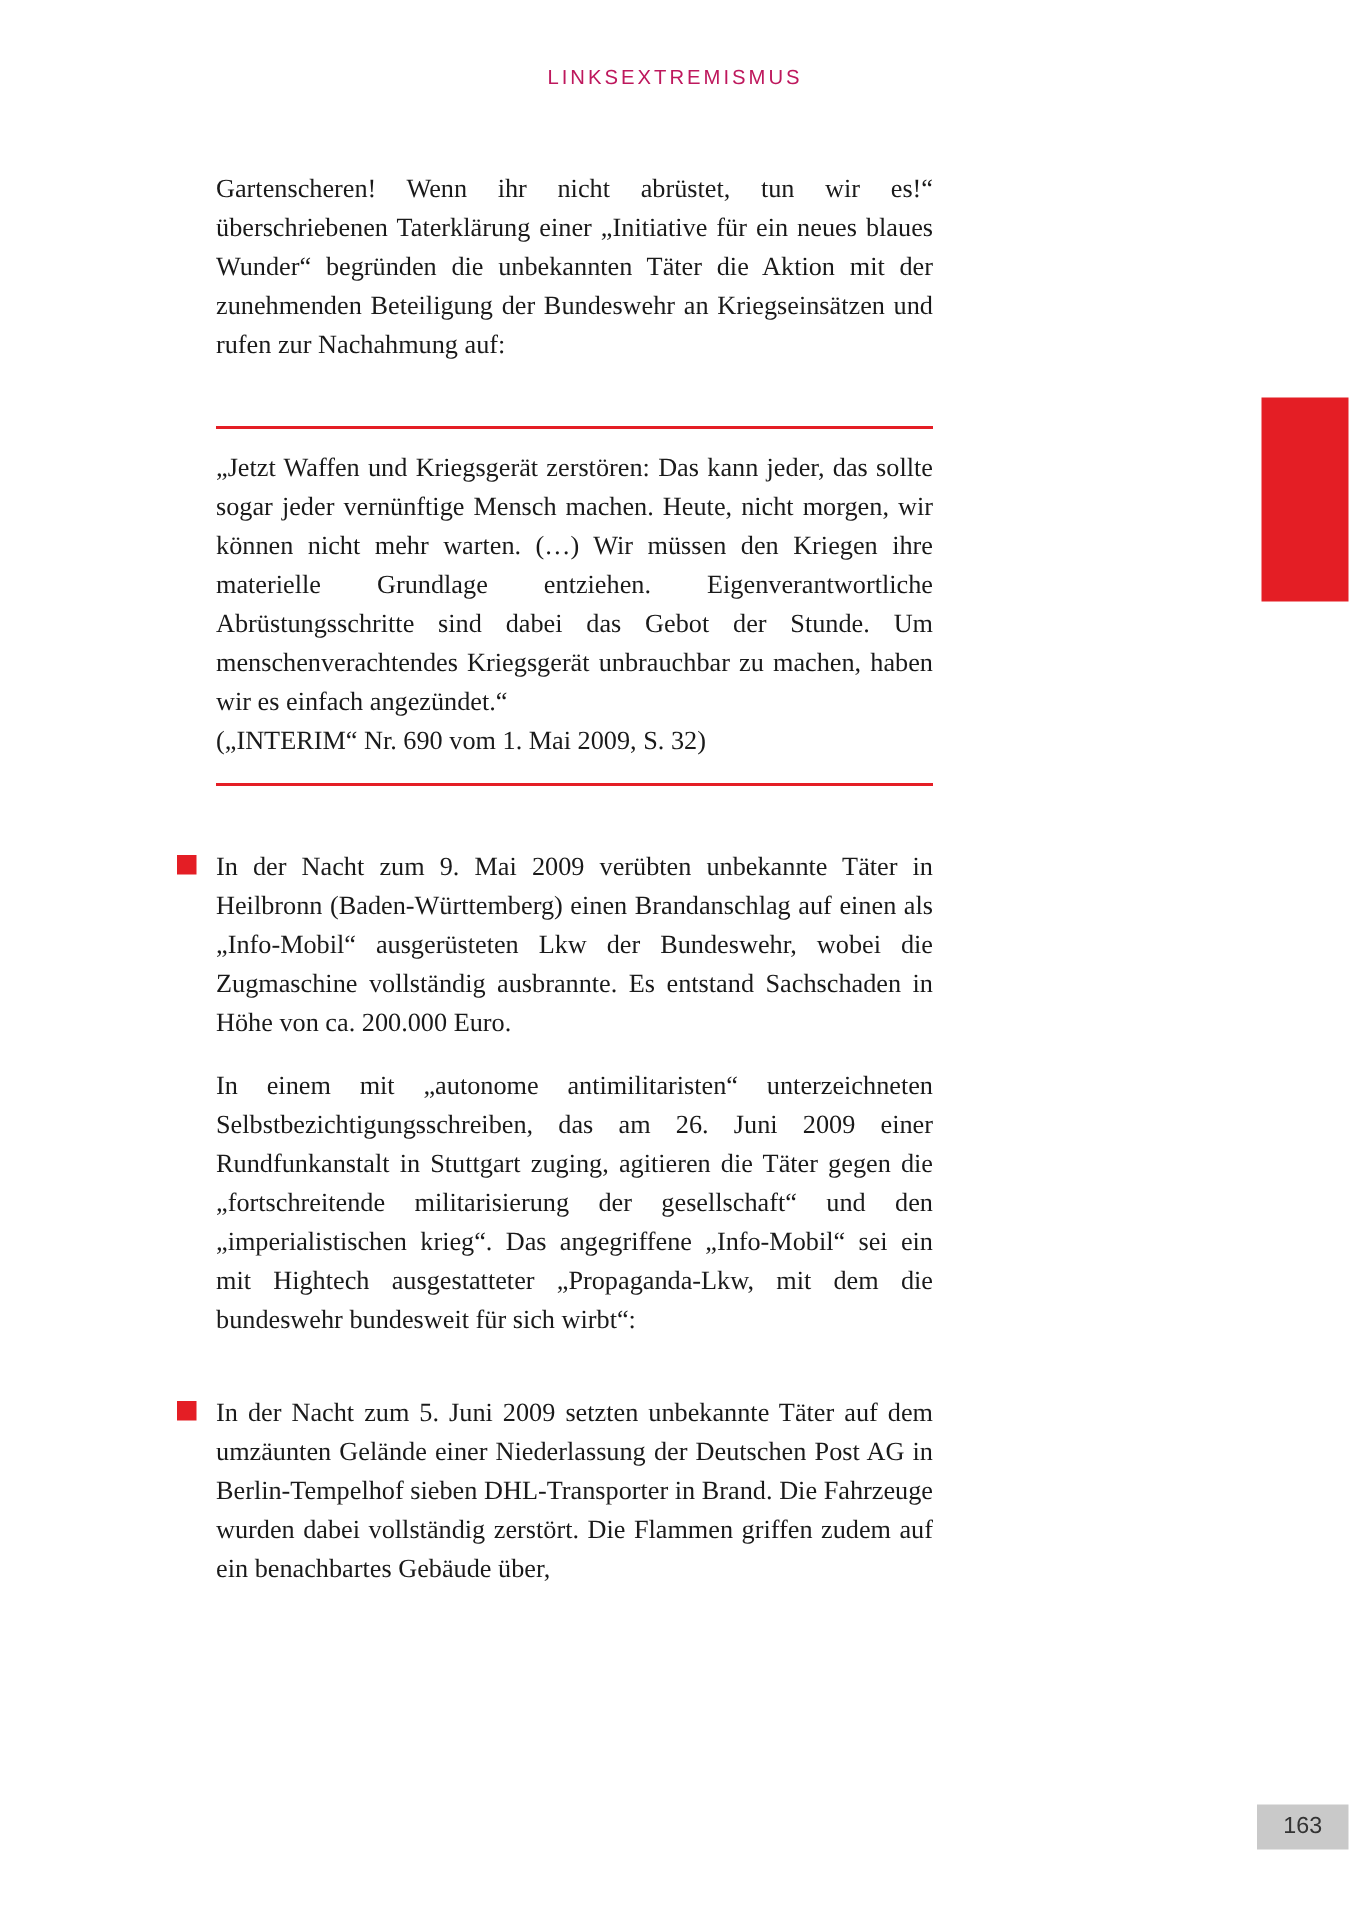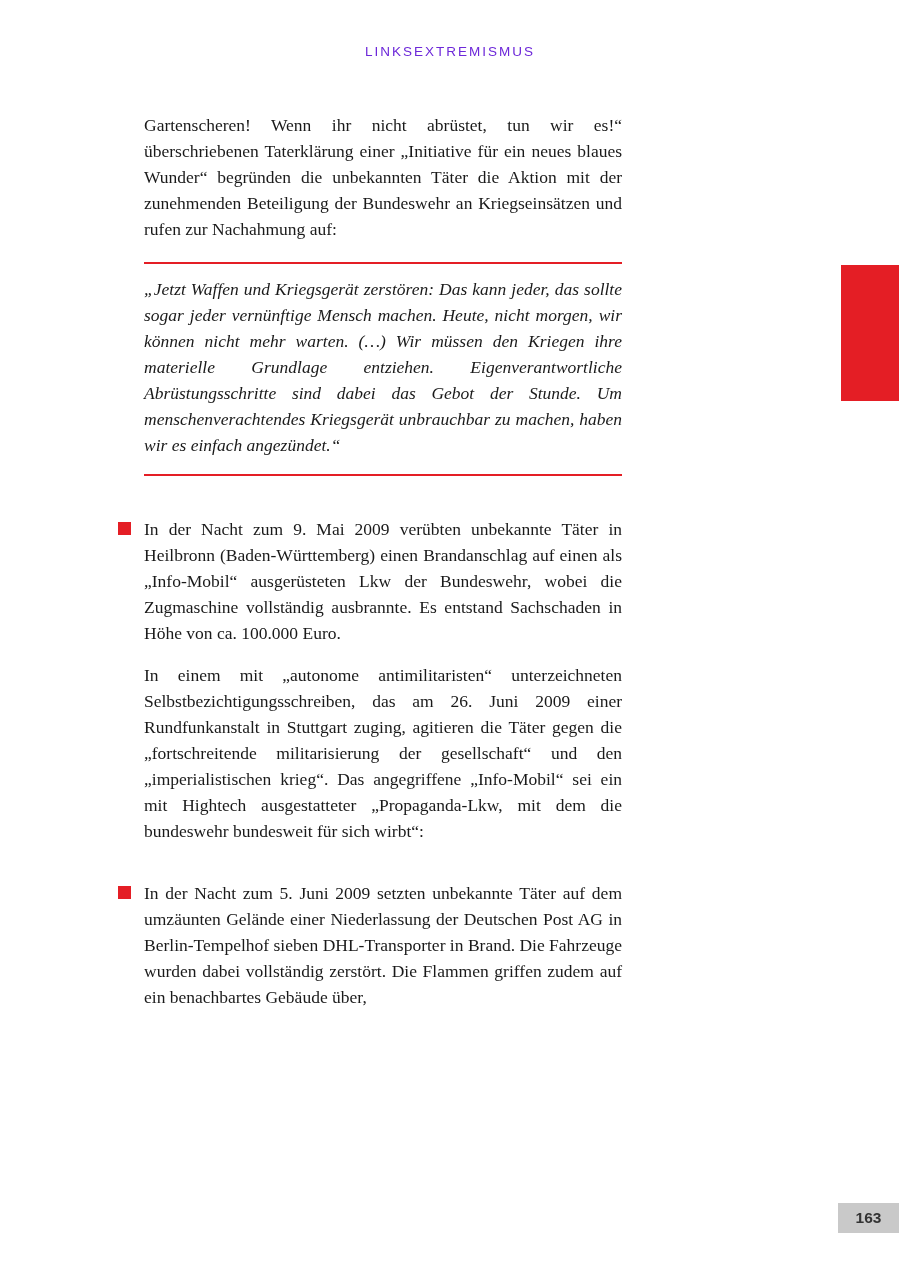--- a/index.html
+++ b/index.html
@@ -18,48 +18,47 @@
   }
   .header-title {
     position: absolute;
     top: 44px;
     left: 0;
     width: 100%;
     text-align: center;
     font-family: "Liberation Sans", sans-serif;
     font-size: 13.5px;
     letter-spacing: 2px;
-    color: #6d28d9;
+    color: #be185d;
   }
   .content {
     position: absolute;
     left: 144px;
     top: 112px;
     width: 478px;
   }
   .body-text {
     font-size: 17.5px;
     line-height: 26px;
     text-align: justify;
     margin: 0;
     hyphens: auto;
   }
   .intro {
-    margin-bottom: 20px;
+    margin-bottom: 42px;
   }
   .quote-block {
     border-top: 2px solid var(--accent, #e41e25);
     border-bottom: 2px solid var(--accent, #e41e25);
     padding: 12px 0 16px 0;
     margin: 0 0 40px 0;
   }
   .quote-text, .quote-source {
     font-size: 17.5px;
     line-height: 26px;
-    font-style: italic;
     text-align: justify;
     margin: 0;
     hyphens: auto;
   }
   .quote-source {
     text-align: left;
   }
   .bullet-item {
     position: relative;
     margin: 0 0 36px 0;
@@ -90,43 +89,44 @@
     position: absolute;
     right: 1px;
     bottom: 43px;
     width: 61px;
     height: 30px;
     background: var(--page-number-bg, #c9c9c9);
     display: flex;
     align-items: center;
     justify-content: center;
     font-family: "Liberation Sans", sans-serif;
-    font-weight: bold;
+    font-weight: normal;
     font-size: 15.5px;
     color: #333333;
   }
 </style>
 </head>
 <body>
 
 <div class="page">
 
   <div class="header-title">LINKSEXTREMISMUS</div>
 
   <div class="content">
 
     <p class="body-text intro">Gartenscheren! Wenn ihr nicht abrüstet, tun wir es!“ überschriebenen Taterklärung einer „Initiative für ein neues blaues Wunder“ begründen die unbekannten Täter die Aktion mit der zunehmenden Beteiligung der Bundeswehr an Kriegseinsätzen und rufen zur Nachahmung auf:</p>
 
     <div class="quote-block">
       <p class="quote-text">„Jetzt Waffen und Kriegsgerät zerstören: Das kann jeder, das sollte sogar jeder vernünftige Mensch machen. Heute, nicht morgen, wir können nicht mehr warten. (…) Wir müssen den Kriegen ihre materielle Grundlage entziehen. Eigenverantwortliche Abrüstungsschritte sind dabei das Gebot der Stunde. Um menschenverachtendes Kriegsgerät unbrauchbar zu machen, haben wir es einfach angezündet.“</p>
+      <p class="quote-source">(„INTERIM“ Nr. 690 vom 1. Mai 2009, S. 32)</p>
     </div>
 
     <div class="bullet-item">
       <span class="bullet-square"></span>
-      <p class="body-text">In der Nacht zum 9. Mai 2009 verübten unbekannte Täter in Heilbronn (Baden-Württemberg) einen Brandanschlag auf einen als „Info-Mobil“ ausgerüsteten Lkw der Bundeswehr, wobei die Zugmaschine vollständig ausbrannte. Es entstand Sachschaden in Höhe von ca. 100.000 Euro.</p>
+      <p class="body-text">In der Nacht zum 9. Mai 2009 verübten unbekannte Täter in Heilbronn (Baden-Württemberg) einen Brandanschlag auf einen als „Info-Mobil“ ausgerüsteten Lkw der Bundeswehr, wobei die Zugmaschine vollständig ausbrannte. Es entstand Sachschaden in Höhe von ca. 200.000 Euro.</p>
       <p class="body-text">In einem mit „autonome antimilitaristen“ unterzeichneten Selbstbezichtigungsschreiben, das am 26. Juni 2009 einer Rundfunkanstalt in Stuttgart zuging, agitieren die Täter gegen die „fortschreitende militarisierung der gesellschaft“ und den „imperialistischen krieg“. Das angegriffene „Info-Mobil“ sei ein mit Hightech ausgestatteter „Propaganda-Lkw, mit dem die bundeswehr bundesweit für sich wirbt“:</p>
     </div>
 
 
     <div class="bullet-item last">
       <span class="bullet-square"></span>
       <p class="body-text">In der Nacht zum 5. Juni 2009 setzten unbekannte Täter auf dem umzäunten Gelände einer Niederlassung der Deutschen Post AG in Berlin-Tempelhof sieben DHL-Transporter in Brand. Die Fahrzeuge wurden dabei vollständig zerstört. Die Flammen griffen zudem auf ein benachbartes Gebäude über,</p>
     </div>
 
   </div>

